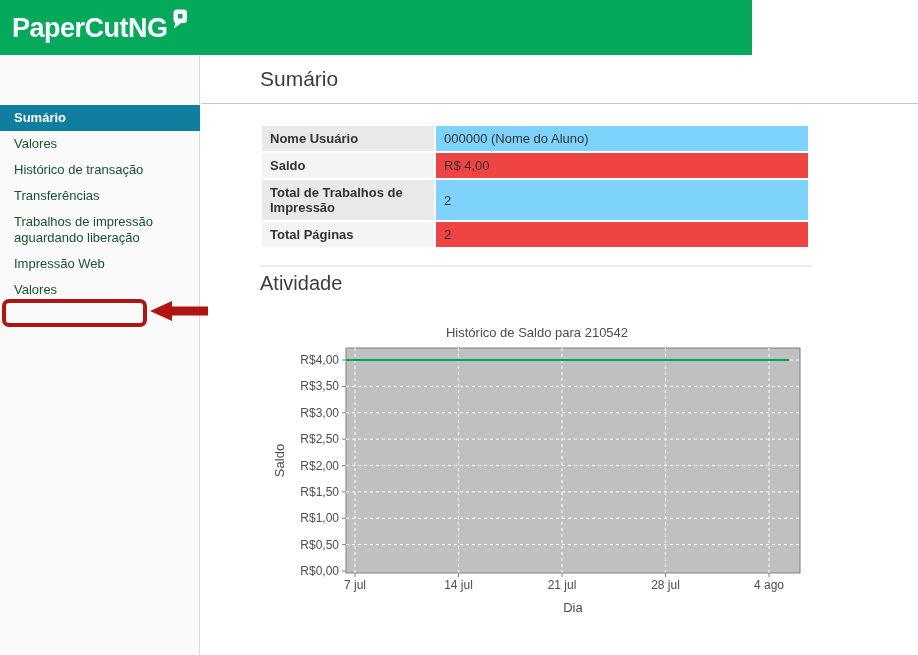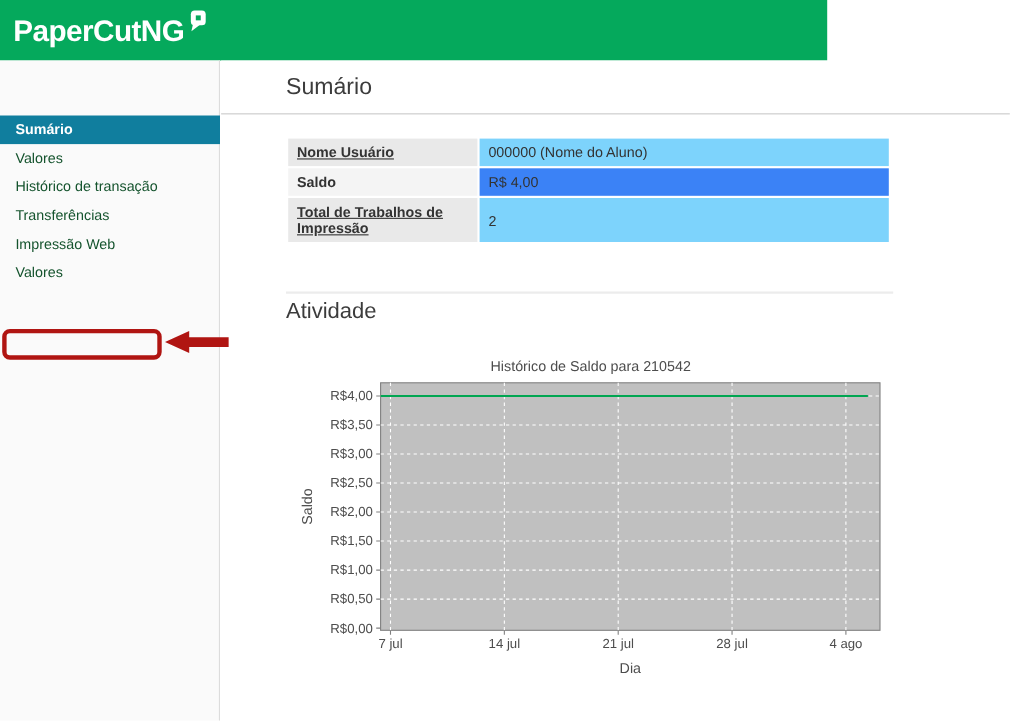--- a/index.html
+++ b/index.html
@@ -26,24 +26,24 @@
   .hl-arrow { position:absolute; left:150px; top:300px; pointer-events:none; z-index:5; }
 
   
   .main { position:absolute; left:201px; top:55px; width:717px; height:600px; background:#fff; }
   .page-title { position:absolute; left:59px; top:12px; font-size:21px; color:#3c3c3c; }
   .divider1 { position:absolute; left:0; top:48px; width:717px; height:1px; background:#c9c9c9; }
   .summary-table { position:absolute; left:59px; top:69px; width:550px;
     border-collapse:separate; border-spacing:2px; font-size:13px; color:#333; }
   .summary-table td { padding:5px 8px; line-height:15px; vertical-align:middle; }
   .summary-table td.lbl { width:172px; font-weight:700; }
-  tr.odd td.lbl { background:#e9e9e9;text-decoration:underline; }
+  tr.odd td.lbl { background:#e9e9e9; }
   tr.odd td.val { background:#7dd3fc; }
   tr.even td.lbl { background:#f4f4f4; }
-  tr.even td.val { background:#3b82f6; }
+  tr.even td.val { background:#ef4444; }
   .divider2 { position:absolute; left:59px; top:210px; width:552px; height:2px; background:#ececec; }
   .section-title { position:absolute; left:59px; top:217px; font-size:20px; color:#3c3c3c; }
   .chart-wrap { position:absolute; left:69px; top:270px; width:535px; height:292px; }
   .chart-wrap text { fill:#4d4d4d; }
   .chart-wrap text.tick { font-size:12px; }
   .chart-wrap text.axlab, .chart-wrap text.ctitle { font-size:13px; }
 </style>
 </head>
 <body>
 
@@ -59,20 +59,21 @@
     </span>
   </div>
 </div>
 
 <div class="sidebar">
   <div class="nav">
     <div class="nav-item selected">Sumário</div>
     <div class="nav-item">Valores</div>
     <div class="nav-item">Histórico de transação</div>
     <div class="nav-item">Transferências</div>
+    <div class="nav-item">Trabalhos de impressão aguardando liberação</div>
     <div class="nav-item">Impressão Web</div>
     <div class="nav-item">Valores</div>
   </div>
   <div class="hl-box"></div>
 </div>
 
 <div class="hl-arrow">
   <svg width="58" height="22" viewBox="0 0 58 22">
     <polygon points="0,11 22,1 22,6.5 58,6.5 58,15.5 22,15.5 22,21" fill="#b01512"></polygon>
   </svg>
@@ -87,20 +88,24 @@
       <tr class="odd">
         <td class="lbl">Nome Usuário</td>
         <td class="val">000000 (Nome do Aluno)</td>
       </tr>
       <tr class="even">
         <td class="lbl">Saldo</td>
         <td class="val">R$ 4,00</td>
       </tr>
       <tr class="odd">
         <td class="lbl">Total de Trabalhos de Impressão</td>
+        <td class="val">2</td>
+      </tr>
+      <tr class="even">
+        <td class="lbl">Total Páginas</td>
         <td class="val">2</td>
       </tr>
     </tbody>
   </table>
 
   <div class="divider2"></div>
   <div class="section-title">Atividade</div>
 
   <div class="chart-wrap">
     <svg id="chart-svg" width="535" height="292" viewBox="0 0 535 292">

